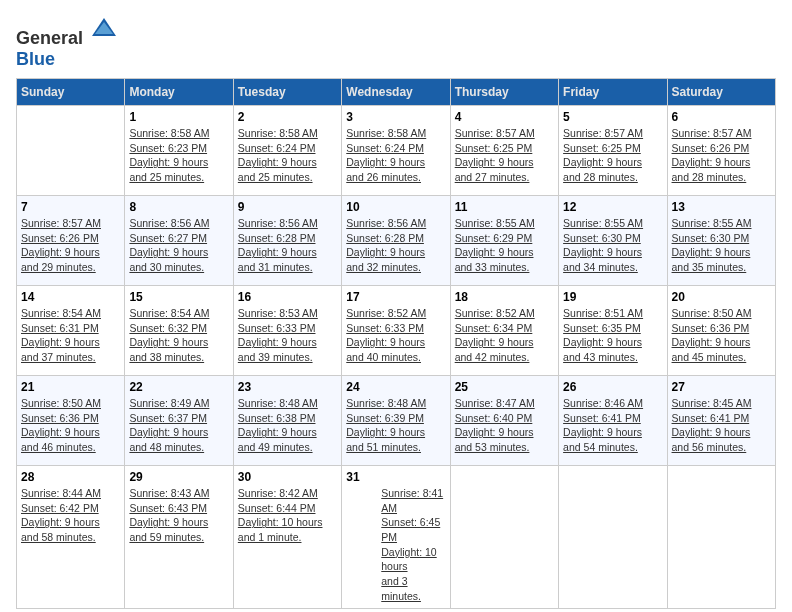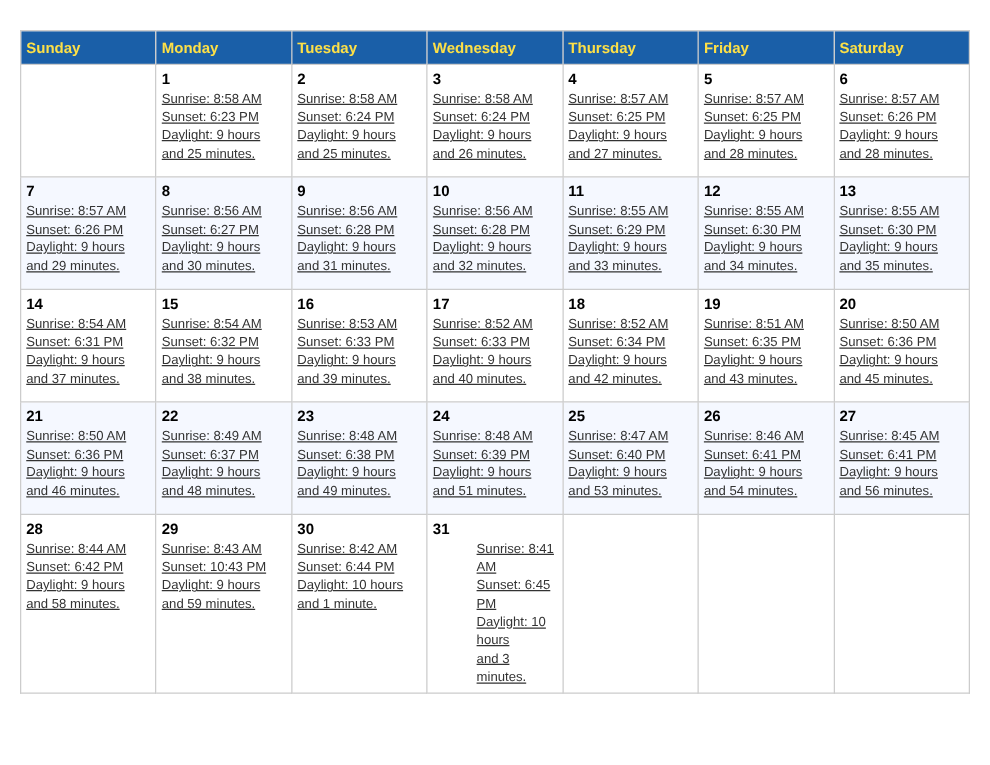--- a/index.html
+++ b/index.html
@@ -47,21 +47,21 @@
       font-size: 15px;
       color: #333;
     }
     table {
       width: 100%;
       border-collapse: collapse;
       font-size: 11px;
     }
     th {
       background-color: #1a5fa8;
-      color: #fde047;
+      color: #e5e5e5;
       padding: 6px 4px;
       text-align: left;
       font-size: 12px;
       font-weight: bold;
       border: 1px solid #ccc;
       margin-left: 13px;
     }
     td {
       border: 1px solid #ccc;
       vertical-align: top;
@@ -88,20 +88,31 @@
       background-color: #fff;
     }
     .empty-cell {
       background: #fff !important;
     }
   </style>
 </head>
 <body>
 
 <div class="header-area">
+  <div class="logo">
+    <div>
+      <span class="logo-text-general">General</span>
+      <svg class="logo-icon" viewBox="0 0 28 28">
+        <polygon points="14,2 26,20 2,20" fill="#1a5fa8"></polygon>
+        <polygon points="14,6 23,18 5,18" fill="#5a9fd4"></polygon>
+      </svg>
+      <br>
+      <span class="logo-text-blue">Blue</span>
+    </div>
+  </div>
   <div class="title-area">
   </div>
 </div>
 
 <table>
   <thead>
     <tr>
 
     <th>Sunday</th>
         <th>Monday</th>
@@ -315,21 +326,21 @@
         <td>
           <span class="day-number">28</span>
           <div class="day-info" style="white-space: pre-line;">Sunrise: 8:44 AM
 Sunset: 6:42 PM
 Daylight: 9 hours
 and 58 minutes.</div>
         </td>
         <td>
           <span class="day-number">29</span>
           <div class="day-info" style="white-space: pre-line;">Sunrise: 8:43 AM
-Sunset: 10:43 PM
+Sunset: 6:43 PM
 Daylight: 9 hours
 and 59 minutes.</div>
         </td>
         <td>
           <span class="day-number">30</span>
           <div class="day-info" style="white-space: pre-line;">Sunrise: 8:42 AM
 Sunset: 6:44 PM
 Daylight: 10 hours
 and 1 minute.</div>
         </td>

